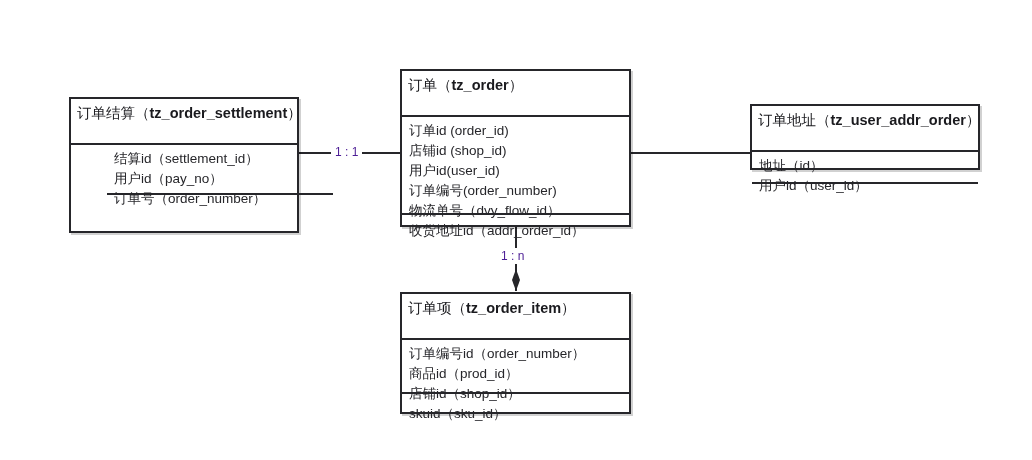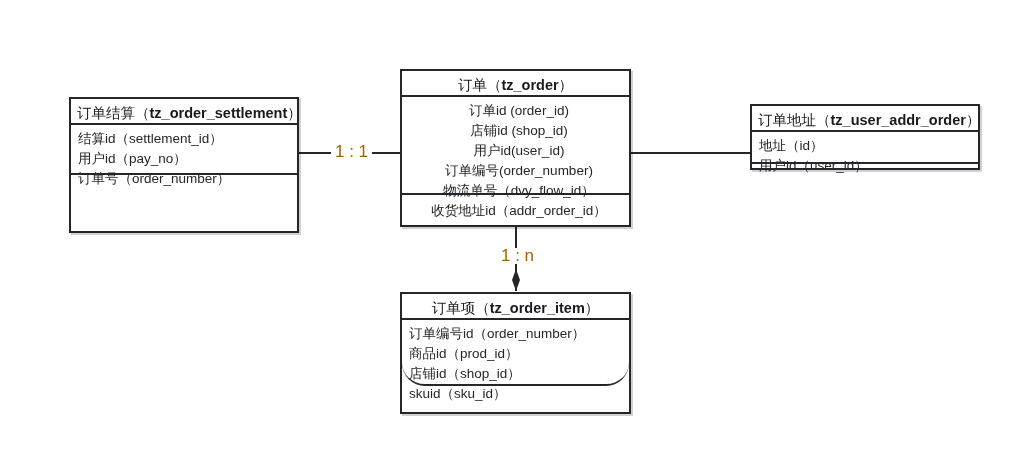--- a/index.html
+++ b/index.html
@@ -24,24 +24,23 @@
     position: absolute;
     box-sizing: border-box;
     background: #ffffff;
     border: 2px solid #26262a;
     box-shadow: 2px 2px 0 rgba(0,0,0,0.18);
     z-index: 3;
   }
   .entity-title {
     box-sizing: border-box;
     width: 100%;
-    text-align: center;
     font-size: 14.5px;
     line-height: 1.1;
-    padding: 7px 6px 1px 6px;
+    padding: 7px 6px 21px 6px;
     border-bottom: 2px solid #26262a;
     white-space: nowrap;
     color: #1a1a1e;
   }
   .entity-title .tbl {
     font-weight: bold;
   }
   .attr-list {
     box-sizing: border-box;
     width: 100%;
@@ -67,55 +66,55 @@
     z-index: 1;
   }
   .edge-v {
     position: absolute;
     width: 0;
     border-left: 2px solid #26262a;
     z-index: 1;
   }
   .edge-label {
     position: absolute;
-    font-size: 17px;
+    font-size: 12px;
     line-height: 14px;
-    color: #a16207;
+    color: #4c1d95;
     background: #ffffff;
     padding: 1px 4px;
     white-space: nowrap;
     z-index: 2;
   }
   .arrow-diamond {
     position: absolute;
     z-index: 2;
   }
 </style>
 </head>
 <body>
 
 <div id="canvas">
 
   <div class="entity" style="left:69px; top:97px; width:230px; height:136px;">
     <div class="entity-title">
       <span>订单结算（<span class="tbl">tz_order_settlement</span>）</span>
     </div>
-    <div class="attr-list" style="height:50px;">
+    <div class="attr-list" style="height:50px;margin-left:36px;">
       <div class="attr">结算id（settlement_id）</div>
       <div class="attr">用户id（pay_no）</div>
       <div class="attr">订单号（order_number）</div>
     </div>
     <div class="entity-foot"></div>
   </div>
 
   <div class="entity" style="left:400px; top:69px; width:231px; height:158px;">
     <div class="entity-title">
       <span>订单（<span class="tbl">tz_order</span>）</span>
     </div>
-    <div class="attr-list" style="height:98px;text-align:center;">
+    <div class="attr-list" style="height:98px;">
       <div class="attr">订单id (order_id)</div>
       <div class="attr">店铺id (shop_id)</div>
       <div class="attr">用户id(user_id)</div>
       <div class="attr">订单编号(order_number)</div>
       <div class="attr">物流单号（dvy_flow_id）</div>
       <div class="attr">收货地址id（addr_order_id）</div>
     </div>
     <div class="entity-foot"></div>
   </div>
 
@@ -127,21 +126,21 @@
       <div class="attr">地址（id）</div>
       <div class="attr">用户id（user_id）</div>
     </div>
     <div class="entity-foot"></div>
   </div>
 
   <div class="entity" style="left:400px; top:292px; width:231px; height:122px;">
     <div class="entity-title">
       <span>订单项（<span class="tbl">tz_order_item</span>）</span>
     </div>
-    <div class="attr-list" style="height:66px;border-radius:23px;">
+    <div class="attr-list" style="height:54px;">
       <div class="attr">订单编号id（order_number）</div>
       <div class="attr">商品id（prod_id）</div>
       <div class="attr">店铺id（shop_id）</div>
       <div class="attr">skuid（sku_id）</div>
     </div>
     <div class="entity-foot"></div>
   </div>
 
   <div class="edge-h" style="left:299px; top:152px; width:101px;"></div>
   <div class="edge-label" style="left:331px; top:144px;">1 : 1</div>

